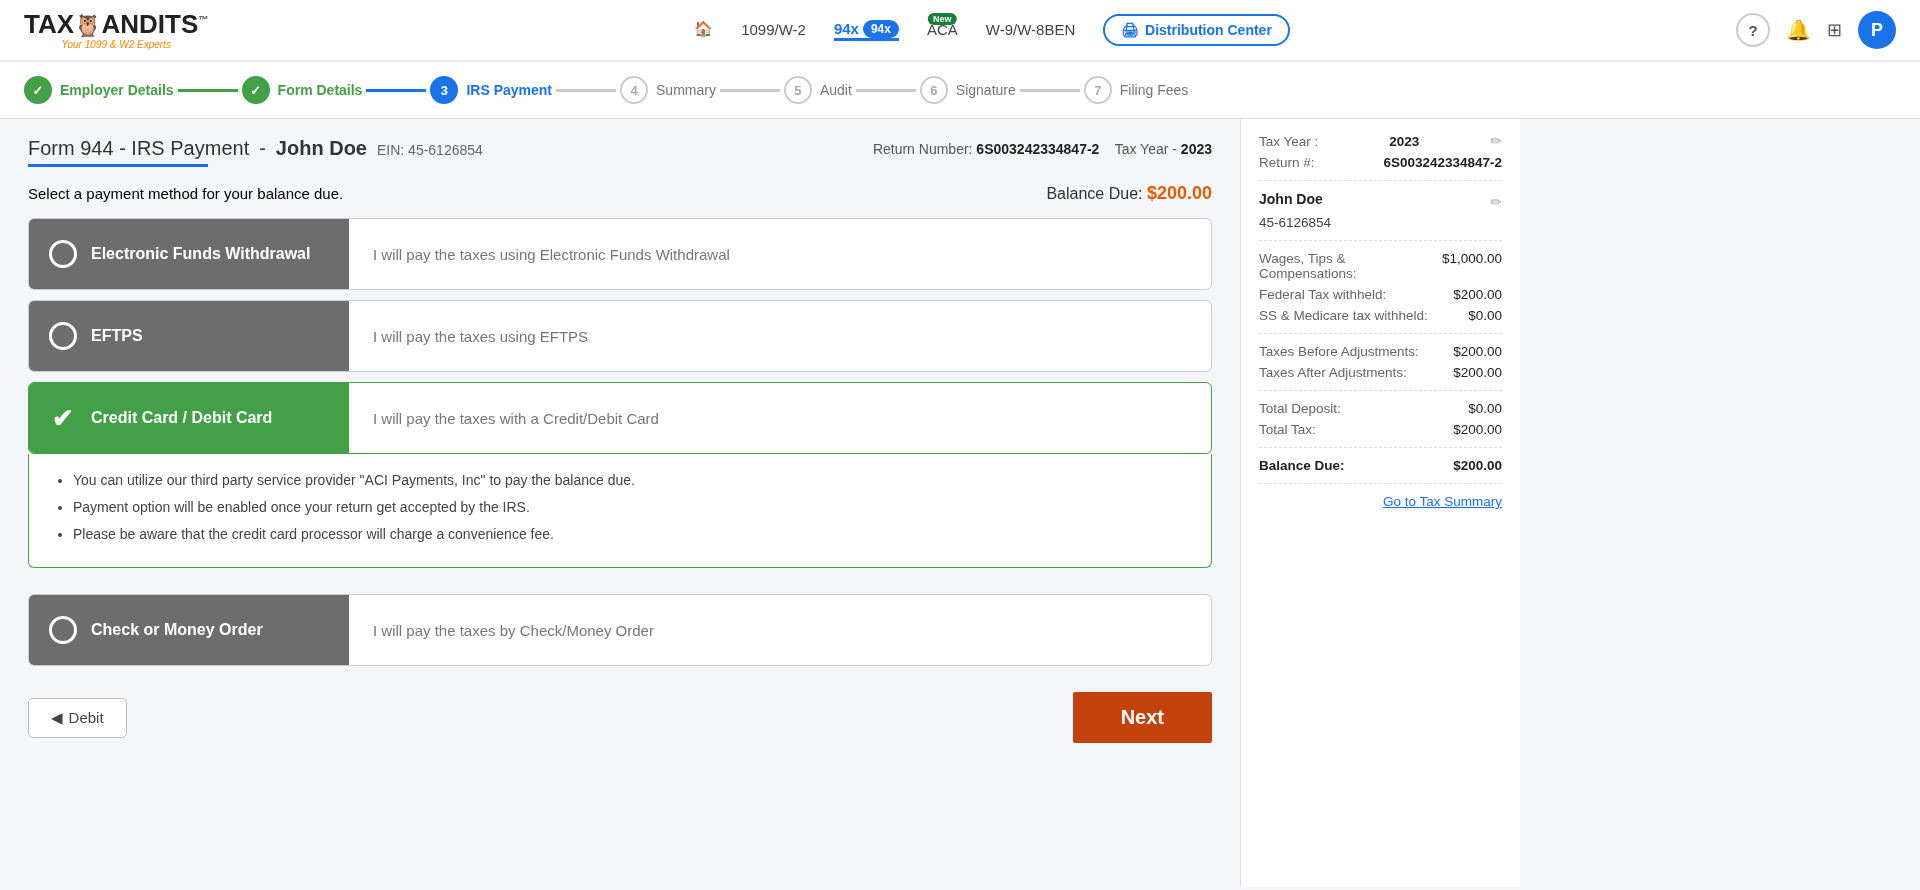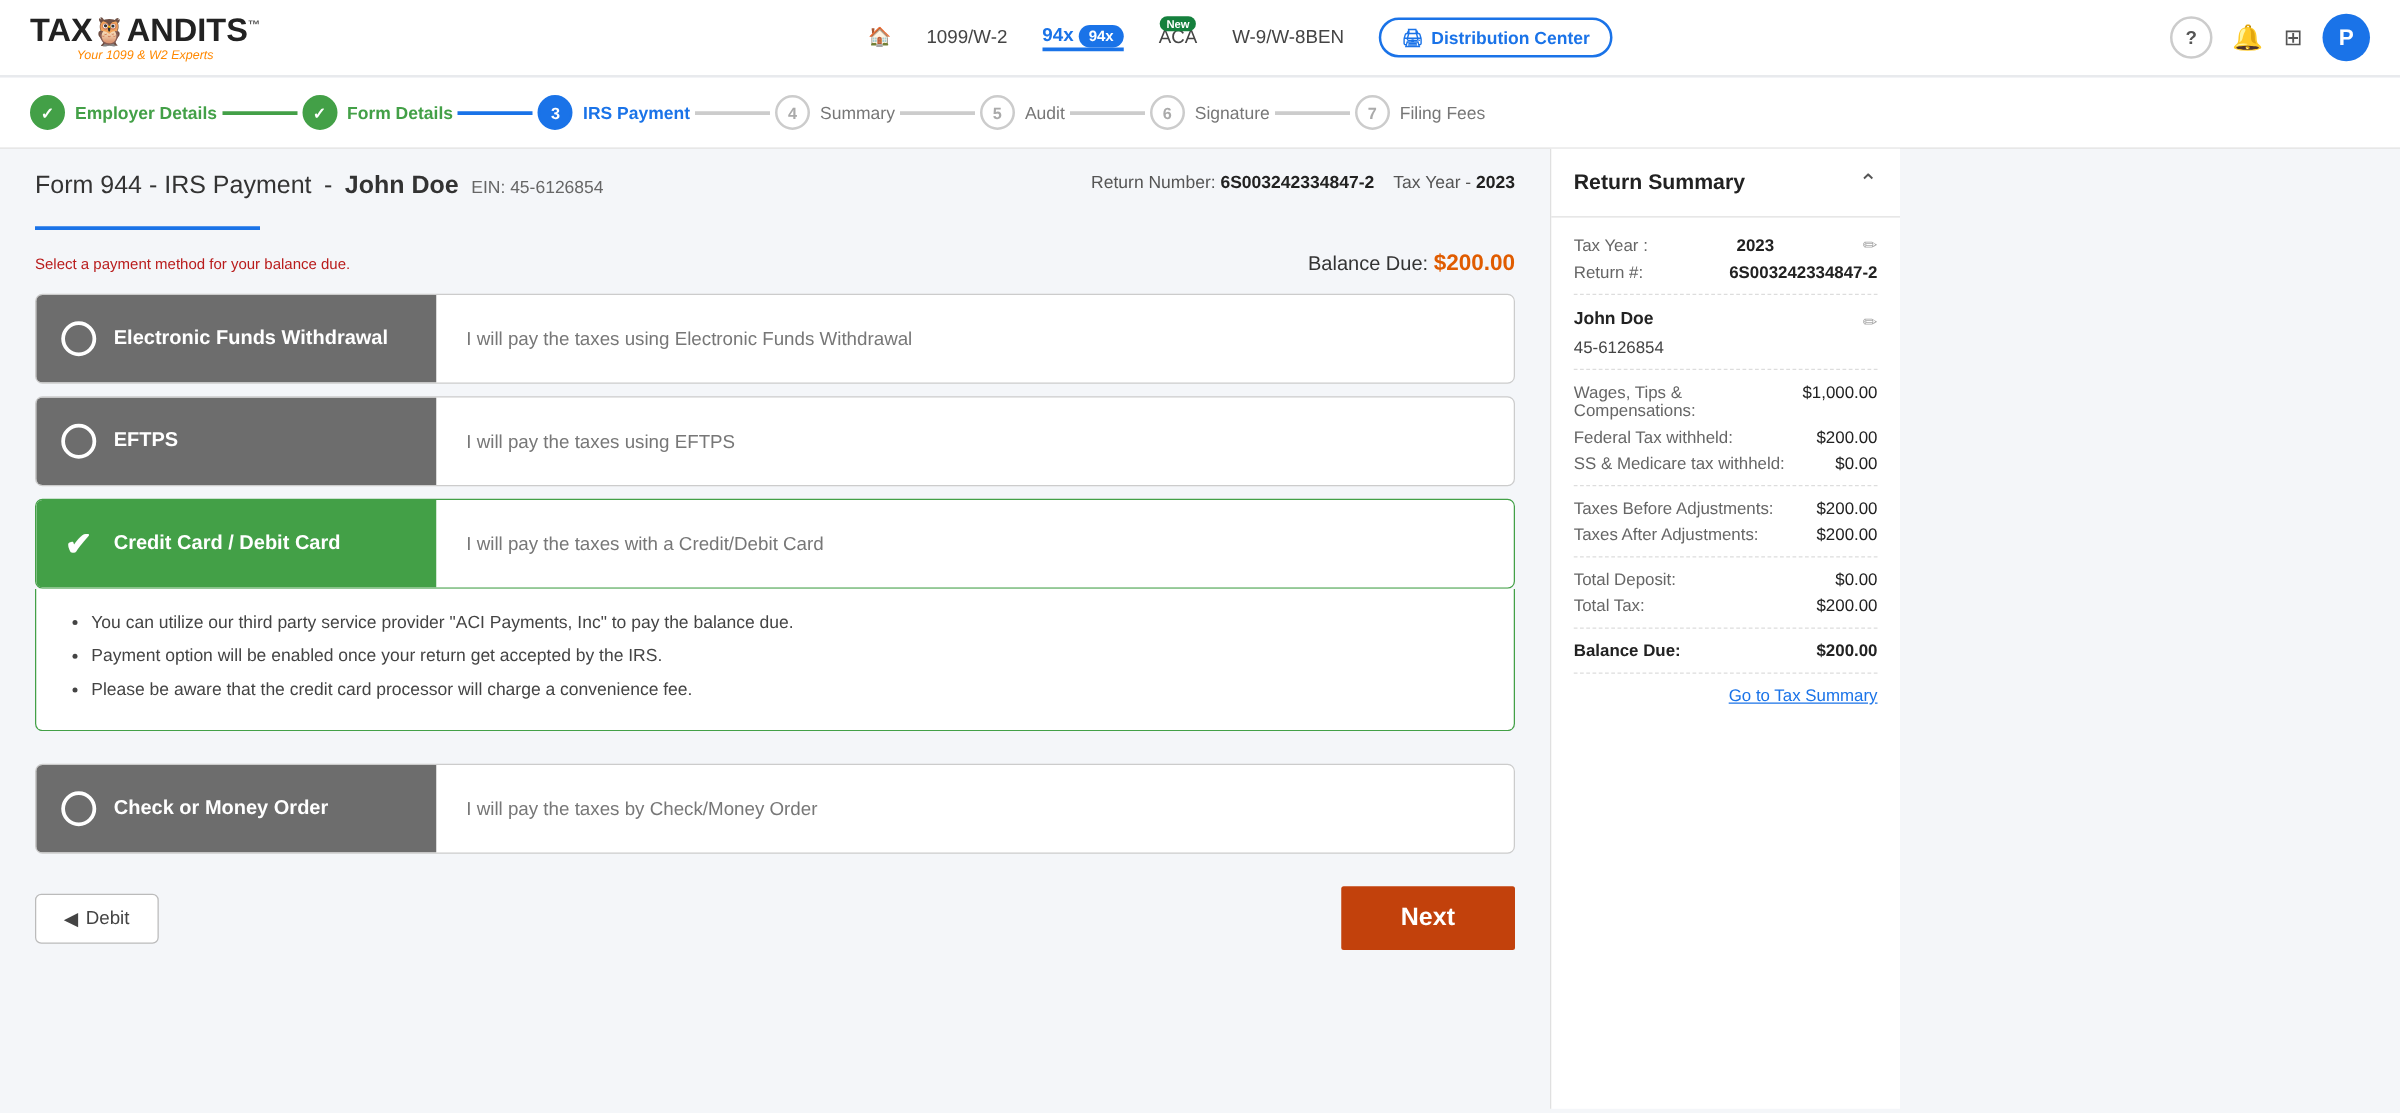--- a/index.html
+++ b/index.html
@@ -174,23 +174,23 @@
       width: 280px;
       background: #fff;
       border-left: 1px solid #e0e0e0;
       padding: 0;
       flex-shrink: 0;
     }
 
     
     .page-header {
       display: flex;
-      align-items: flex-start;
+      align-items: center;
       justify-content: space-between;
-      margin-bottom: 21px;
+      margin-bottom: 4px;
     }
     .page-title-left {
       display: flex;
       align-items: baseline;
       gap: 10px;
     }
     .page-title {
       font-size: 20px;
       color: #333;
     }
@@ -210,21 +210,21 @@
       margin-bottom: 16px;
     }
 
     
     .balance-header {
       display: flex;
       justify-content: space-between;
       align-items: center;
       margin-bottom: 14px;
     }
-    .balance-text { font-size: 12px; color: #b91c1c; }
+    .balance-text { font-size: 15px; color: #000000; }
     .balance-amount { font-size: 18px; color: #e05c00; font-weight: 700; }
 
     
     .payment-option {
       display: flex;
       align-items: center;
       border: 1.5px solid #ccc;
       border-radius: 6px;
       margin-bottom: 10px;
       overflow: hidden;
@@ -526,24 +526,20 @@
       <button class="back-btn">
         <span>◀</span>
         <span>Debit</span>
       </button>
       <button class="next-btn">Next</button>
     </div>
 
   </div>
 
   <div class="sidebar">
-    <div class="sidebar-header">
-      <span class="sidebar-title">Return Summary</span>
-      <button class="sidebar-collapse">⌃</button>
-    </div>
     <div class="sidebar-body">
 
       <div class="sidebar-row">
         <span class="label">Tax Year :</span>
         <span class="value bold">2023</span>
         <button class="sidebar-edit">✏</button>
       </div>
       <div class="sidebar-row">
         <span class="label">Return #:</span>
         <span class="value bold">6S003242334847-2</span>

